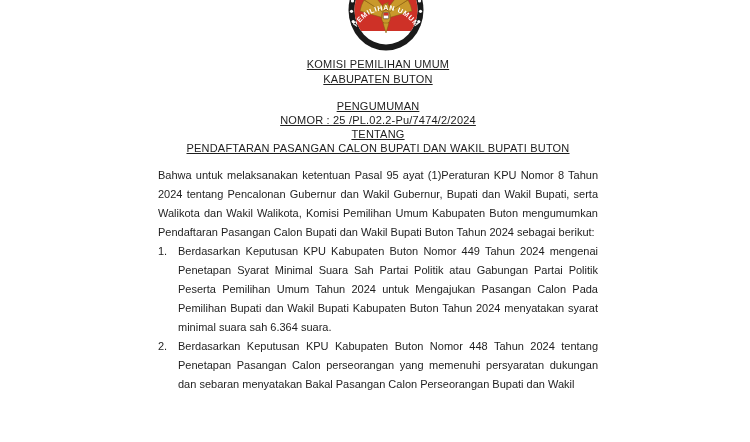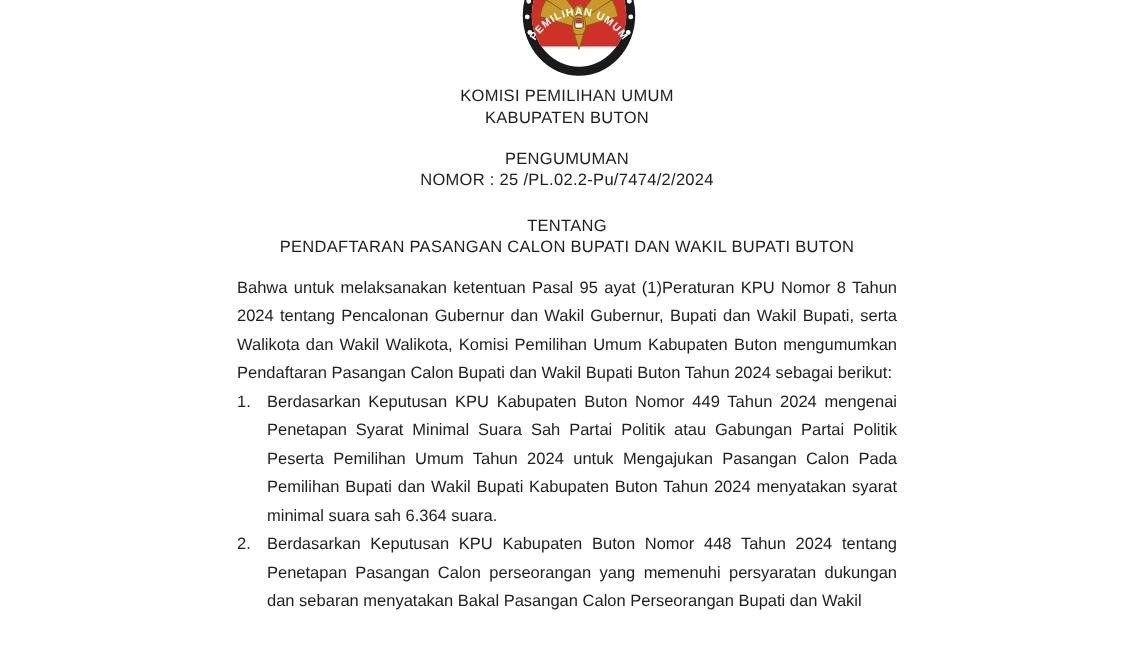--- a/index.html
+++ b/index.html
@@ -29,35 +29,34 @@
   .logo-clip svg {
     display: block;
     margin-top: -29px;
   }
   
   .col {
     position: relative;
     width: 440px;
     margin-left: 158px;
   }
-  .center { text-align: center; }
+  .center { text-align: center; text-decoration: underline; }
   .letterhead {
     margin-top: 57px;
     font-size: 11px;
     line-height: 15px;
     letter-spacing: 0.2px;
   }
   .docblock {
     margin-top: 12px;
     font-size: 11px;
     line-height: 14px;
     letter-spacing: 0.2px;
   }
   .subjectblock {
-    margin-top: 17px;
     font-size: 11px;
     line-height: 14px;
     letter-spacing: 0.2px;
   }
   
   .bodytext {
     margin-top: 11px;
     font-size: 11px;
     line-height: 19px;
   }

